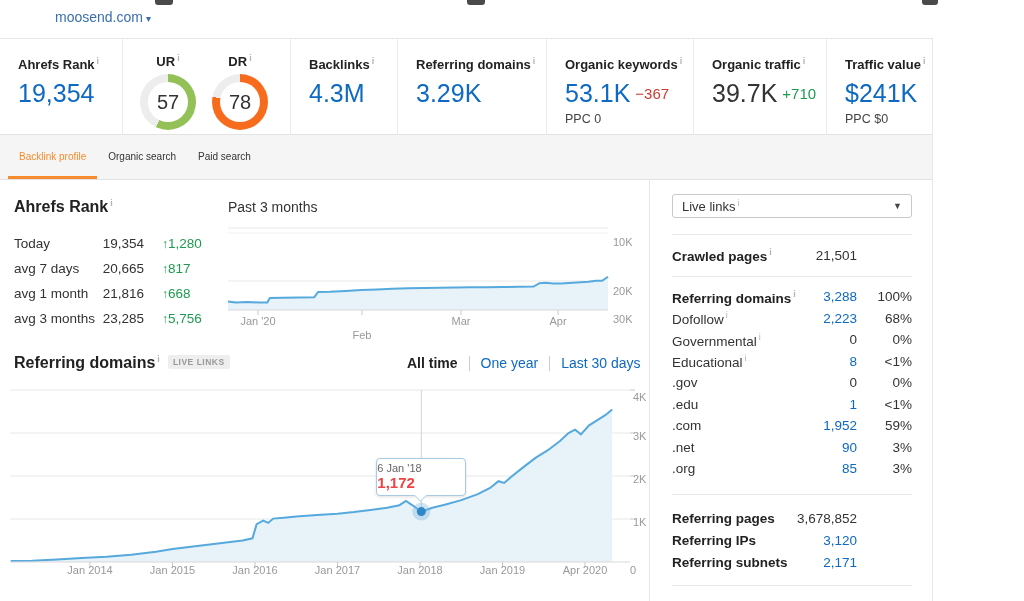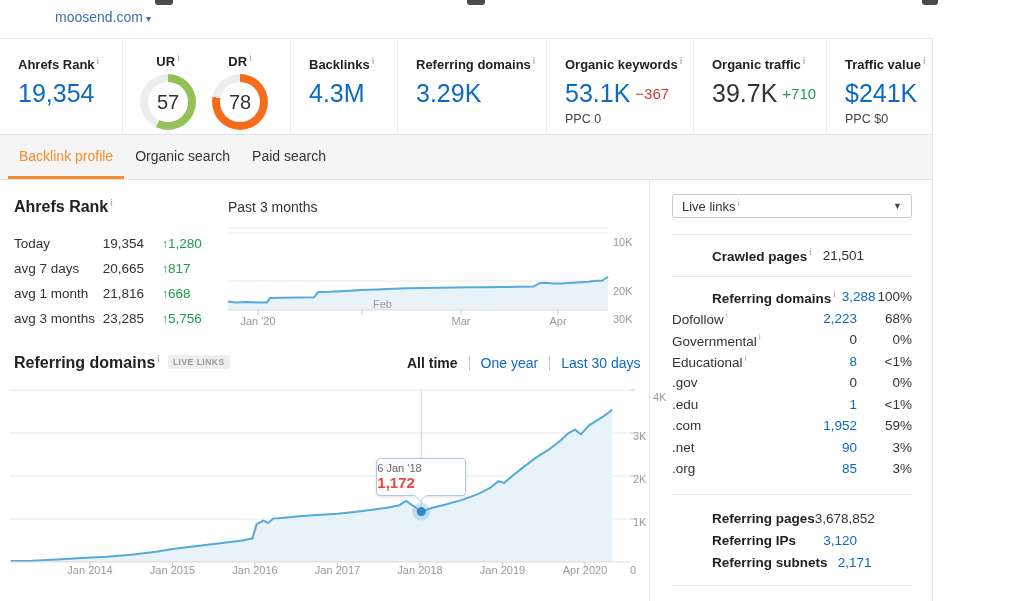--- a/index.html
+++ b/index.html
@@ -27,21 +27,21 @@
   
   .donutwrap { position:absolute; top:14px; text-align:center; width:70px; }
   .donut { position:relative; width:56px; height:56px; border-radius:50%; margin:5px auto 0; }
   .donut::after { content:''; position:absolute; inset:8px; background:#fff; border-radius:50%; }
   .donut .num { position:absolute; inset:0; display:flex; align-items:center; justify-content:center;
     font-size:20px; color:#333; z-index:2; }
 
   
   .tabbar { position:absolute; left:0; top:135px; width:933px; height:45px; background:#f5f5f5;
     border-bottom:1px solid #e2e2e2; display:flex; padding-left:8px; }
-  .tab { padding:0 11px; line-height:43px; font-size:14px; color:#333; cursor:pointer; white-space:nowrap; }
+  .tab { padding:0 11px; line-height:43px; font-size:10px; color:#333; cursor:pointer; white-space:nowrap; }
   .tab.active { color:#f78b2d; box-shadow:inset 0 -3px 0 #f78b2d; }
 
   
   .vline { position:absolute; width:1px; background:#e7e7e7; }
 
   
   .panel-title { position:absolute; font-size:16px; font-weight:bold; color:#222; white-space:nowrap; }
   .ranktable { position:absolute; left:14px; top:231px; width:250px; }
   .rrow { display:flex; height:25px; align-items:center; font-size:13.5px; color:#333; }
   .rl { width:84px; }
@@ -74,21 +74,21 @@
   .sidebar { position:absolute; left:650px; top:180px; width:283px; padding:14px 20px 0 22px; }
   .dropdown { width:240px; height:24px; border:1px solid #c9c9c9; border-radius:3px; background:#fff;
     display:flex; align-items:center; font-size:13px; color:#333; padding:0 9px; cursor:pointer; }
   .dropdown .dcaret { margin-left:auto; font-size:9px; color:#444; }
   .sdivider { width:240px; height:1px; background:#e8e8e8; }
   .srow { display:flex; width:240px; align-items:center; font-size:13.5px; color:#333; }
   .srow .sl { flex:1; white-space:nowrap; }
   .srow .sv { width:60px; text-align:right; }
   .srow .sp { width:55px; text-align:right; }
   .srow .sv.link { color:#0d69c2; cursor:pointer; }
-  .bold { font-weight:bold; color:#222;margin-left:40px; }
+  .bold { font-weight:bold; color:#222; }
   .h21 { height:21.5px; } .h20 { height:20px; } .h22 { height:22px; }
 </style>
 </head>
 <body>
 
 <div class="page">
 
   <div class="cutmark" style="left:155px;width:18px;"></div>
   <div class="cutmark" style="left:467px;width:18px;"></div>
   <div class="cutmark" style="left:922px;width:16px;"></div>
@@ -183,21 +183,21 @@
     <line x1="0" y1="84" x2="380" y2="84" stroke="#d9d9d9"></line>
     <line x1="30" y1="84" x2="30" y2="89" stroke="#c9c9c9"></line>
     <line x1="134" y1="84" x2="134" y2="89" stroke="#c9c9c9"></line>
     <line x1="233" y1="84" x2="233" y2="89" stroke="#c9c9c9"></line>
     <line x1="330" y1="84" x2="330" y2="89" stroke="#c9c9c9"></line>
   </svg>
   <div class="axis-label" style="left:613px;top:236px;">10K</div>
   <div class="axis-label" style="left:613px;top:285px;">20K</div>
   <div class="axis-label" style="left:613px;top:313px;">30K</div>
   <div class="axis-label xlab" style="left:228px;top:315px;">Jan '20</div>
-  <div class="axis-label xlab" style="left:332px;top:298px;text-align:right;">Feb</div>
+  <div class="axis-label xlab" style="left:332px;top:329px;">Feb</div>
   <div class="axis-label xlab" style="left:431px;top:315px;">Mar</div>
   <div class="axis-label xlab" style="left:528px;top:315px;">Apr</div>
 
   <div class="panel-title" style="left:14px;top:354px;"><span>Referring domains</span><span class="info">i</span><span class="badge">LIVE LINKS</span></div>
   <div class="ranges">
     <span class="rng active">All time</span>
     <span class="sep"></span>
     <span class="rng">One year</span>
     <span class="sep"></span>
     <span class="rng">Last 30 days</span>
@@ -219,21 +219,21 @@
     <line x1="420" y1="178" x2="420" y2="183" stroke="#c9c9c9"></line>
     <line x1="502.5" y1="178" x2="502.5" y2="183" stroke="#c9c9c9"></line>
     <line x1="585" y1="178" x2="585" y2="183" stroke="#c9c9c9"></line>
     <line x1="630" y1="6" x2="635" y2="6" stroke="#c9c9c9"></line>
     <line x1="630" y1="49" x2="635" y2="49" stroke="#c9c9c9"></line>
     <line x1="630" y1="92" x2="635" y2="92" stroke="#c9c9c9"></line>
     <line x1="630" y1="135" x2="635" y2="135" stroke="#c9c9c9"></line>
     <circle id="dot-halo" cx="421.3200000000063" cy="127.60400000000001" r="9" fill="#76b3dc" opacity="0.35"></circle>
     <circle id="dot" cx="421.3200000000063" cy="127.60400000000001" r="4.5" fill="#2f88c5"></circle>
   </svg>
-  <div class="axis-label" style="left:633px;top:391px;margin-left:20px;">4K</div>
+  <div class="axis-label" style="left:633px;top:391px;">4K</div>
   <div class="axis-label" style="left:633px;top:430px;">3K</div>
   <div class="axis-label" style="left:633px;top:473px;">2K</div>
   <div class="axis-label" style="left:633px;top:516px;">1K</div>
   <div class="axis-label" style="left:630px;top:564px;">0</div>
   <div class="axis-label xlab" style="left:60px;top:564px;">Jan 2014</div>
   <div class="axis-label xlab" style="left:142.5px;top:564px;">Jan 2015</div>
   <div class="axis-label xlab" style="left:225px;top:564px;">Jan 2016</div>
   <div class="axis-label xlab" style="left:307.5px;top:564px;">Jan 2017</div>
   <div class="axis-label xlab" style="left:390px;top:564px;">Jan 2018</div>
   <div class="axis-label xlab" style="left:472.5px;top:564px;">Jan 2019</div>

